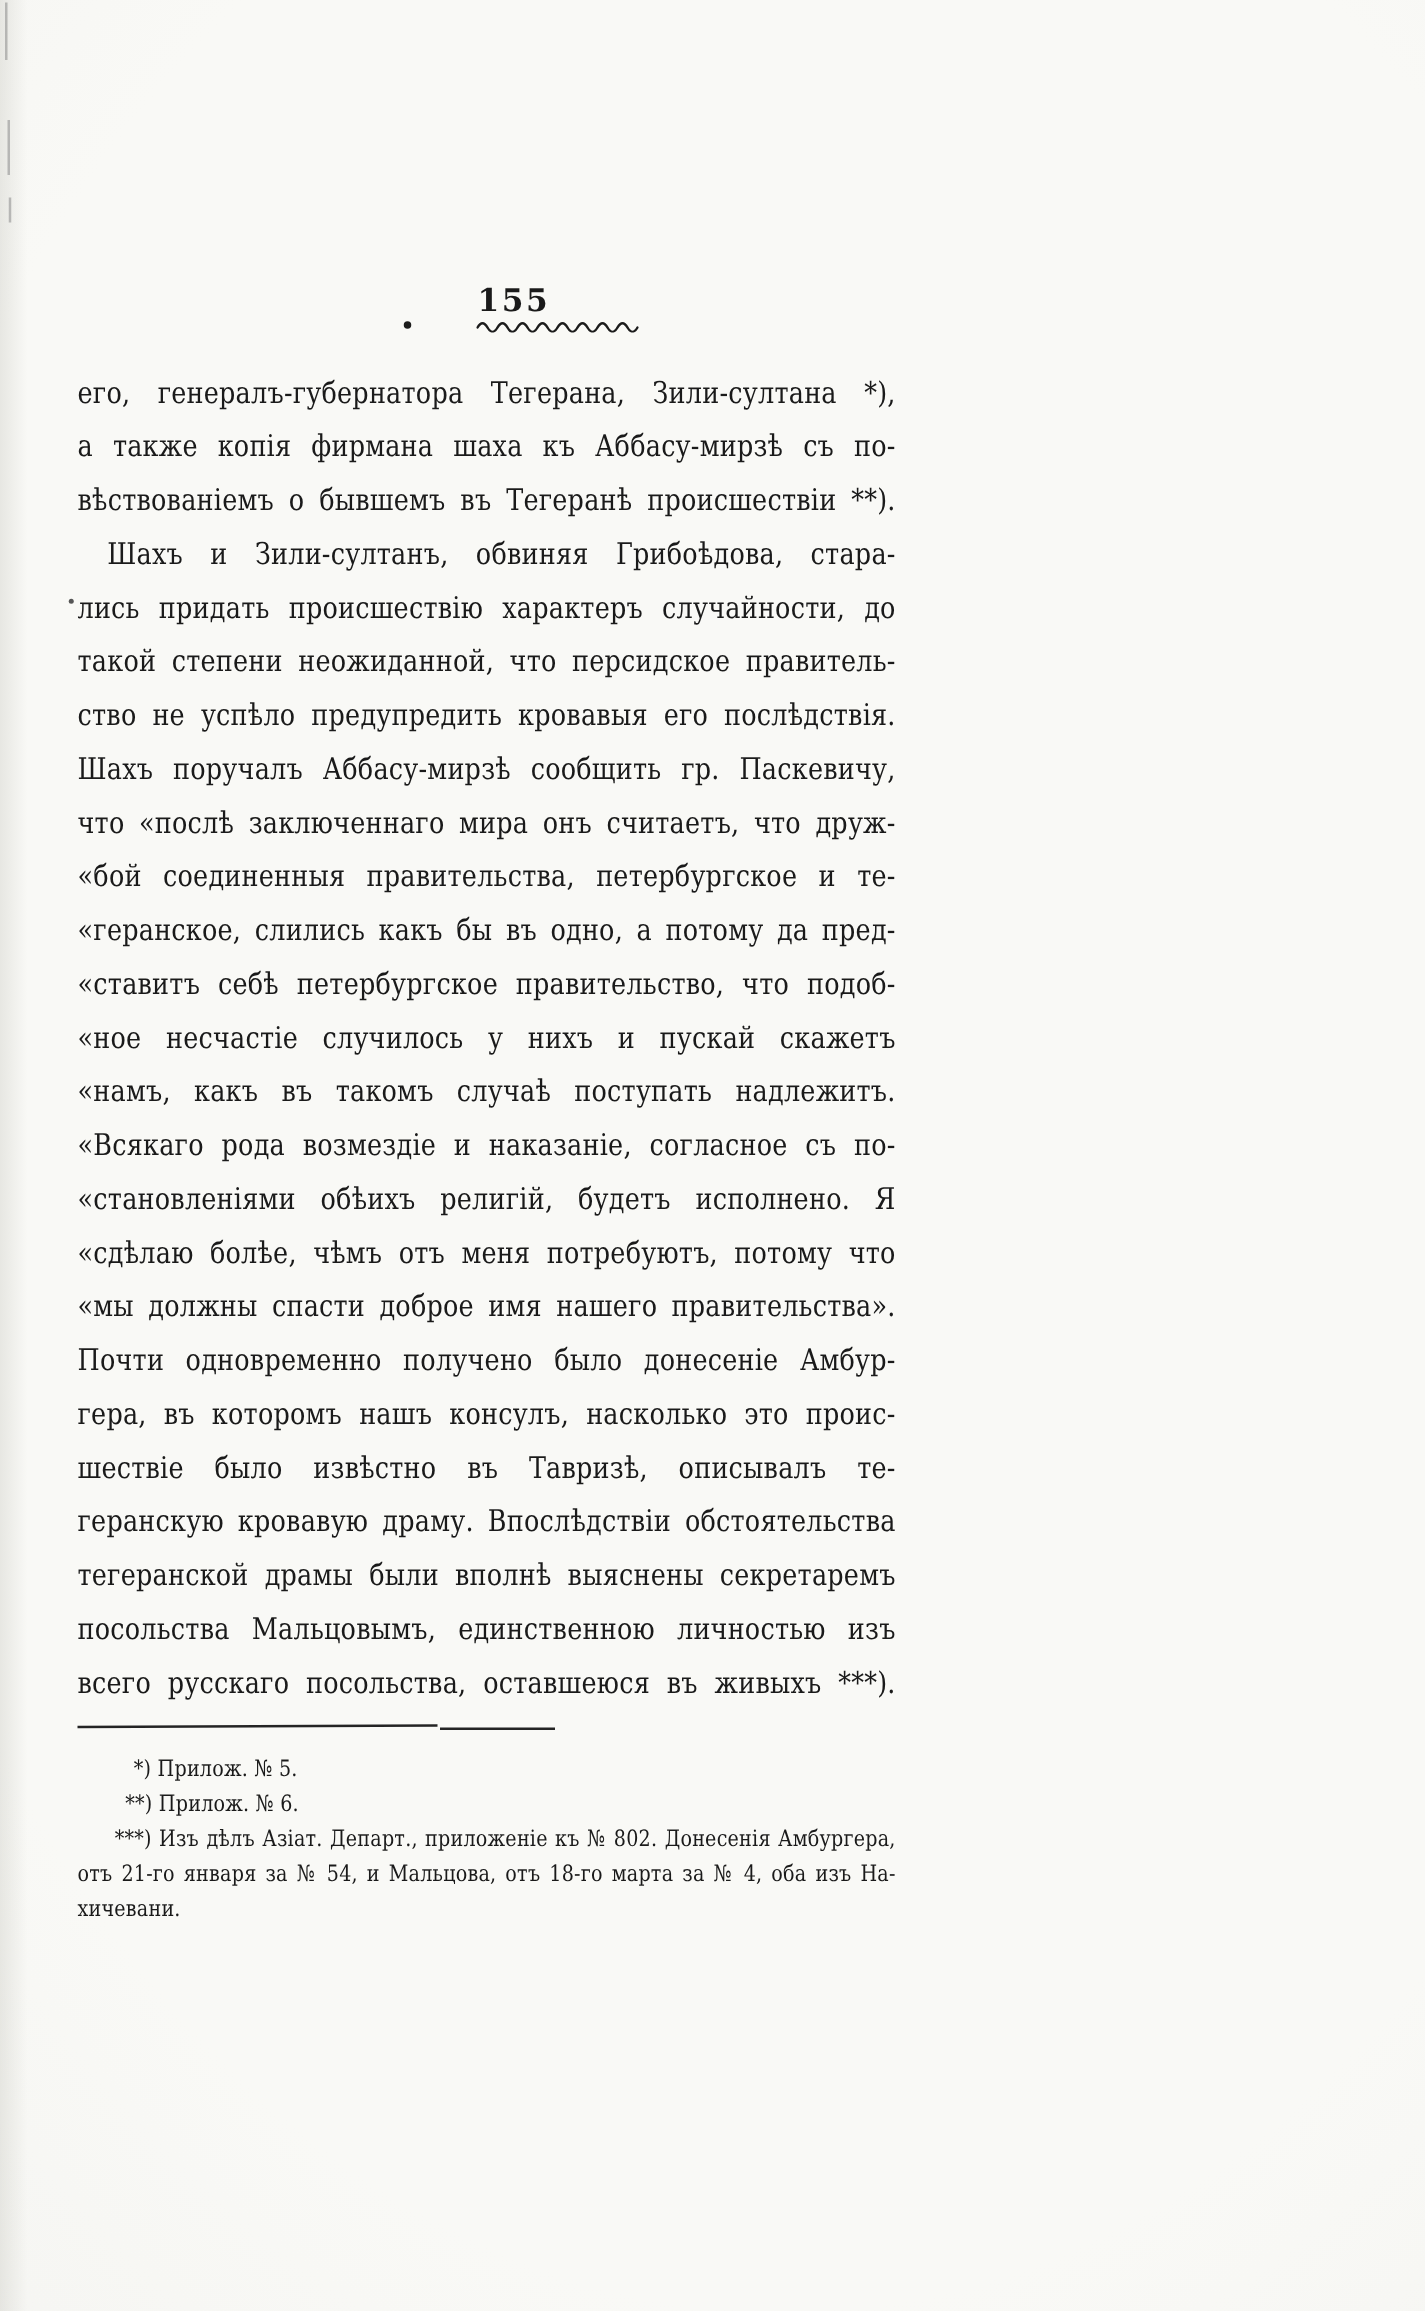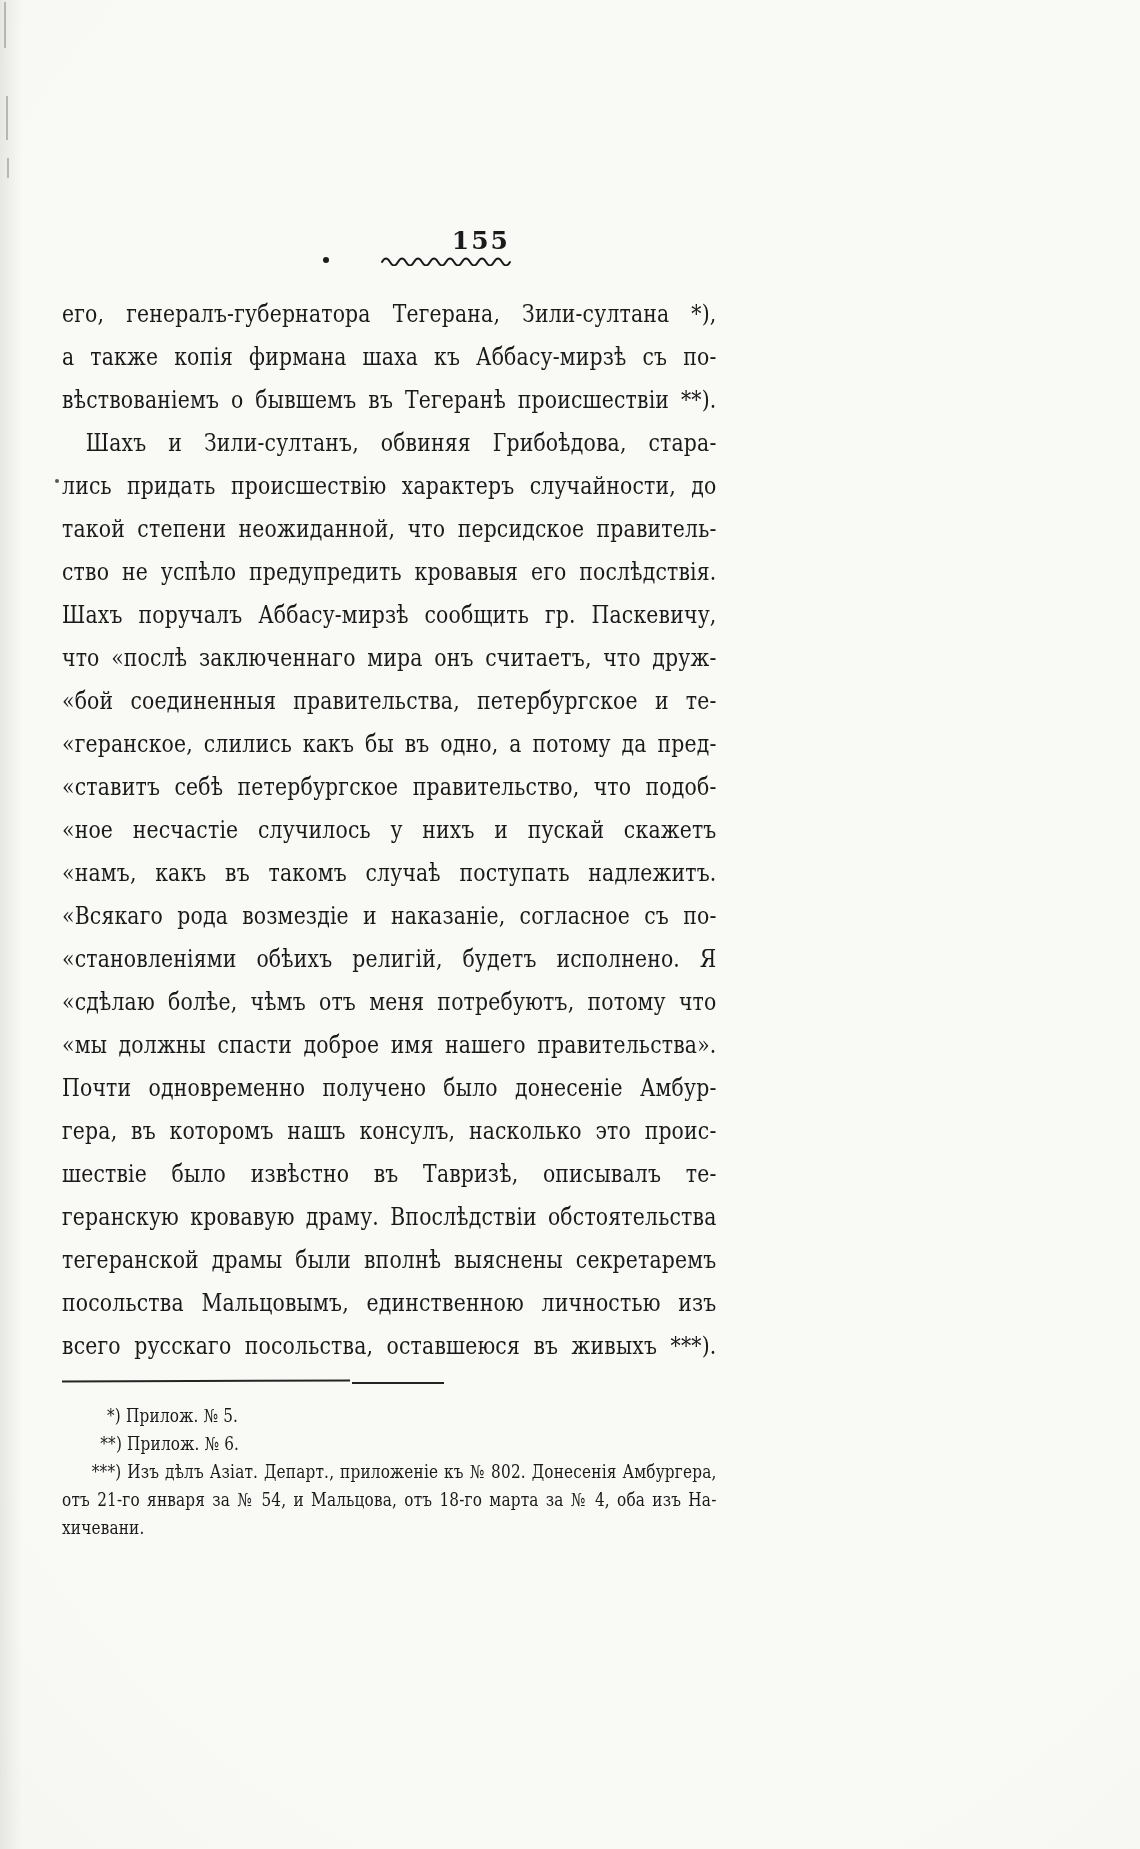--- a/index.html
+++ b/index.html
@@ -10,21 +10,21 @@
     color:#1a1a1a;
   }
   .paper{
     position:absolute;inset:0;
     background:
       linear-gradient(90deg, rgba(216,216,210,0.55) 0px, rgba(216,216,210,0) 22px),
       radial-gradient(ellipse 120% 100% at 55% 45%, #f9f9f6 55%, #f0f0ed 100%);
   }
   .pagenum{
     position:absolute;left:382px;top:226px;width:128px;
-    text-align:right;font-size:25px;font-weight:bold;letter-spacing:2px;
+    text-align:left;font-size:25px;font-weight:bold;letter-spacing:2px;
   }
   .wavy{position:absolute;left:381px;top:254px;}
   .dot{
     position:absolute;border-radius:50%;background:#1c1c1c;
   }
   .dot.big{left:323px;top:257px;width:6px;height:6px;}
   .dot.small{left:55px;top:479px;width:4px;height:4px;background:#3a3a3a;opacity:.85;}
   .artifact{position:absolute;background:#8a8a8a;opacity:.55;}
   .a1{left:4px;top:2px;width:2px;height:46px;}
   .a2{left:6px;top:96px;width:2px;height:44px;}

